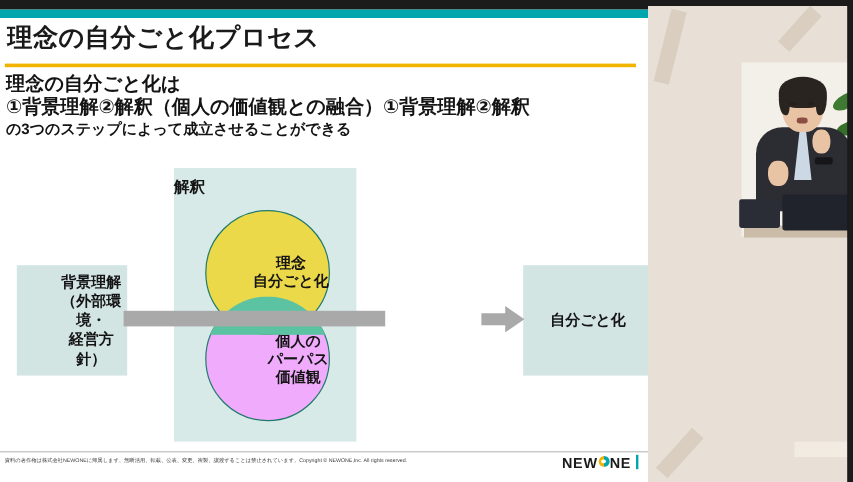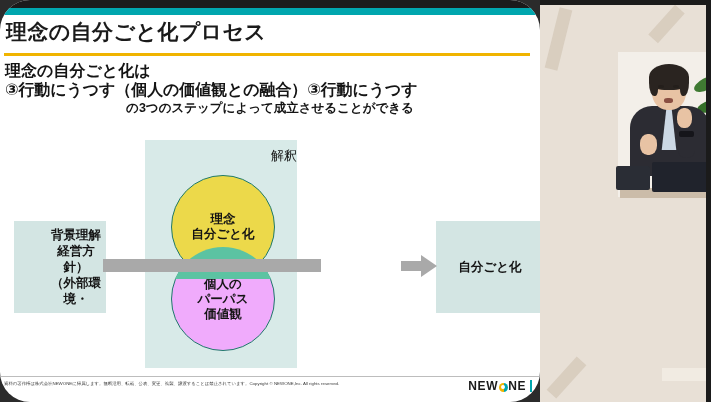--- a/index.html
+++ b/index.html
@@ -17,21 +17,20 @@
     overflow: hidden;
   }
 
   
   #slide {
     position: absolute;
     left: 0; top: 0;
     width: 540px; height: 402px;
     background: #ffffff;
     overflow: hidden;
-    border-radius: 30px;
   }
 
   .top-black {
     position: absolute; left: 0; top: 0;
     width: 540px; height: 8px;
     background: #1b1b1b;
   }
   .top-teal {
     position: absolute; left: 0; top: 8px;
     width: 540px; height: 7px;
@@ -71,53 +70,52 @@
   .body-line-2 {
     font-size: 16px; font-weight: bold;
     line-height: 21px;
     letter-spacing: -0.1px;
     white-space: nowrap;
   }
   .body-line-3 {
     font-size: 12.5px; font-weight: bold;
     line-height: 17px;
     white-space: nowrap;
-    text-align: center;
   }
 
   
   #diagram {
     position: absolute;
     left: 0; top: 135px;
     width: 540px; height: 230px;
   }
 
   .mid-panel {
     position: absolute;
     left: 145px; top: 5px;
     width: 152px; height: 228px;
     background: #d8eae8;
   }
   .mid-panel-label {
     position: absolute;
     left: 145px; top: 12px;
     width: 152px;
-    text-align: right;
+    text-align: left;
     font-size: 13px;
-    font-weight: normal;
+    font-weight: bold;
     color: #141414;
   }
 
   .circle {
     position: absolute;
     border-radius: 50%;
     border: 1.5px solid #1f7a6b;
     display: flex;
     align-items: center;
-    justify-content: center;
+    justify-content: flex-end;
     text-align: center;
     font-weight: bold;
     color: #141414;
     line-height: 15px;
   }
   .circle-ideal {
     left: 171px; top: 40px;
     width: 104px; height: 104px;
     background: #ecd94a;
     font-size: 12.5px;
@@ -186,21 +184,21 @@
     font-size: 4.4px;
     line-height: 7px;
     color: #3a3a3a;
     white-space: nowrap;
     overflow: hidden;
   }
   .footer-logo {
     position: absolute;
     right: 8px; top: 379px;
     display: flex;
-    align-items: center;
+    align-items: flex-start;
     font-size: 12px;
     font-weight: bold;
     letter-spacing: 0.6px;
     color: #1b1b1b;
   }
   .logo-o {
     display: inline-block;
     width: 9px; height: 9px;
     border-radius: 50%;
     background:
@@ -394,34 +392,34 @@
   <div id="slide">
 
     <div class="top-black"></div>
     <div class="top-teal"></div>
 
     <div class="slide-title">理念の自分ごと化プロセス</div>
     <div class="title-rule"></div>
 
     <div class="body-text">
       <div class="body-line-1">理念の自分ごと化は</div>
-      <div class="body-line-2">③行動にうつす（個人の価値観との融合）③行動にうつす</div>
+      <div class="body-line-2">①背景理解②解釈（個人の価値観との融合）①背景理解②解釈</div>
       <div class="body-line-3">の3つのステップによって成立させることができる</div>
     </div>
 
     <div id="diagram">
 
       <div class="mid-panel"></div>
       <div class="mid-panel-label">解釈</div>
 
       <div class="box box-bg">
         <div>
           <div>背景理解</div>
+          <div>（外部環境・</div>
           <div>経営方針）</div>
-          <div>（外部環境・</div>
         </div>
       </div>
 
       <div class="circle circle-personal">
         <div>
           <div>個人の</div>
           <div>パーパス</div>
           <div>価値観</div>
         </div>
       </div>

